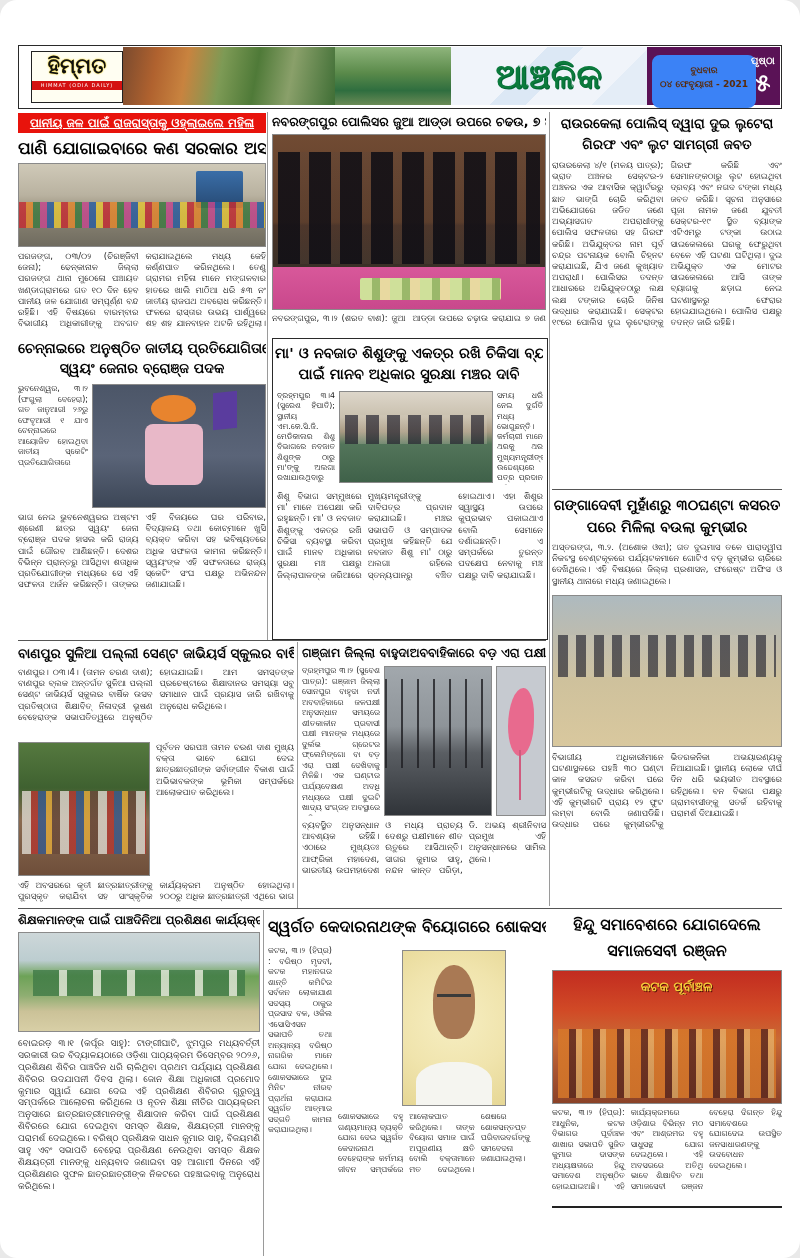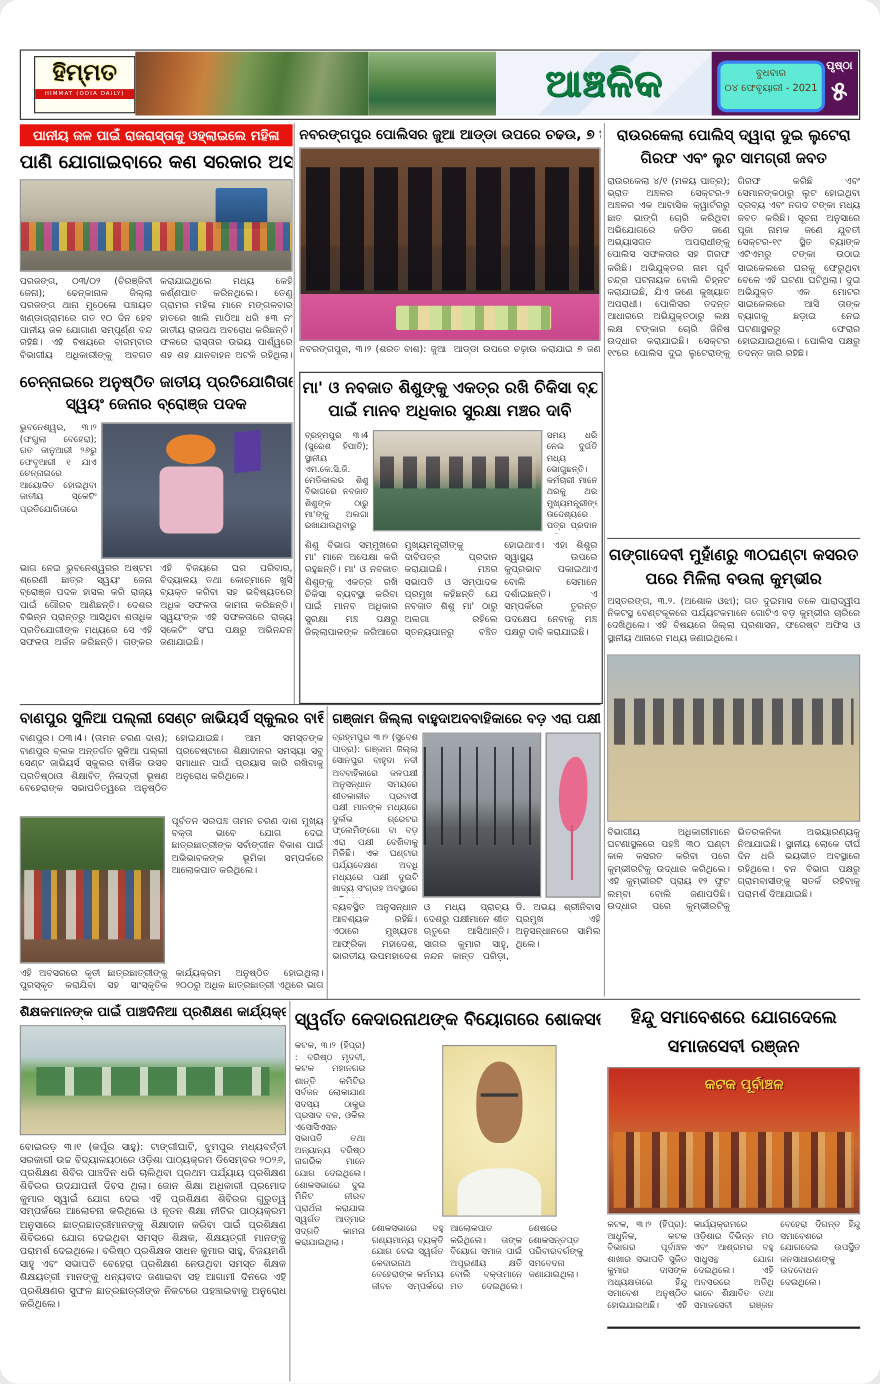--- a/index.html
+++ b/index.html
@@ -15,27 +15,27 @@
   .photo{border:1px solid #8a8a8a;box-sizing:border-box;overflow:hidden;position:absolute;}
 
   
   .masthead{border:1px solid #2a2a2a;background:#fff;}
   .logo-box{border:1px solid #222;background:#fffef2;text-align:center;}
   .logo-title{font-weight:bold;font-size:21px;color:#101010;text-shadow:0 0 2px #f5d93a,0 0 1px #f5d93a;line-height:1.4;}
   .logo-strip{background:#d41111;color:#fff;font-size:5px;line-height:9px;letter-spacing:1px;}
   .section-bg{background:linear-gradient(135deg,#f0f4fa 0 38%,#dce8f5 38% 52%,#f0f4fa 52% 78%,#e4edf7 78% 100%);}
   .section-title{font-weight:bold;font-size:34px;color:#0b7a3c;text-shadow:1px 1px 0 #063; letter-spacing:1px;}
   .purple{background:#5a1256;}
-  .datebox{background:#5eead4;border:3px solid #3b82f6;border-radius:8px;color:#5a2a08;
-           font-size:9px;font-weight:normal;text-align:center;line-height:1.5;padding-top:3px;}
+  .datebox{background:#3b82f6;border:6px solid #3b82f6;border-radius:8px;color:#5a2a08;
+           font-size:9px;font-weight:bold;text-align:center;line-height:1.5;padding-top:3px;}
   .pagelabel{color:#fff;font-size:10px;font-weight:bold;text-align:center;}
   .pagenum{color:#fff;font-size:24px;font-weight:bold;text-align:center;line-height:1;}
 
   .kicker{background:#e8130c;color:#fff;font-weight:bold;font-size:12px;text-align:center;
-          line-height:20px;white-space:nowrap;overflow:hidden;}
+          line-height:20px;white-space:nowrap;overflow:hidden;text-decoration:underline;}
 
   
   .ph-mast-a{background:linear-gradient(100deg,#7a4a2e 0%,#b0622f 16%,#c8833f 30%,#7d9a55 46%,#4f7a38 62%,#8aa06a 78%,#3f6e35 100%);}
   .ph-mast-b{background:linear-gradient(180deg,#8fb57c 0%,#5a8a4a 45%,#2f6e3f 75%,#6a8a55 100%);}
   .ph-road{background:linear-gradient(180deg,#cfc9b8 0%,#b9b2a0 38%,#a29a87 52%,#8b8574 62%,#6f6b5f 100%);}
   .ph-road .women{position:absolute;left:0;right:0;top:46%;height:32%;
      background:repeating-linear-gradient(90deg,#c22f35 0 7px,#e0862f 7px 14px,#3f7a42 14px 21px,#c2498c 21px 28px,#2d5e9e 28px 35px,#e0c23a 35px 42px);opacity:.85;}
   .ph-road .truck{position:absolute;right:9%;top:8%;width:19%;height:46%;background:linear-gradient(180deg,#3a6ea8,#274a74);border-radius:2px;}
   .ph-gamblers{background:linear-gradient(180deg,#714b33 0%,#5d3c28 50%,#4a3226 52%,#3a3028 76%,#d8589a 76%,#c9488c 100%);}
   .ph-gamblers .figures{position:absolute;top:10%;left:2%;right:2%;height:64%;

